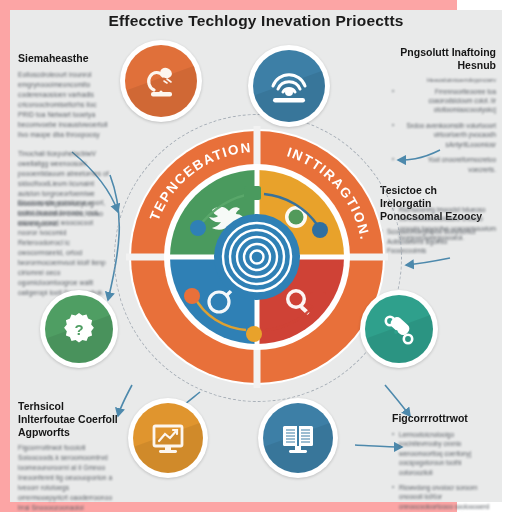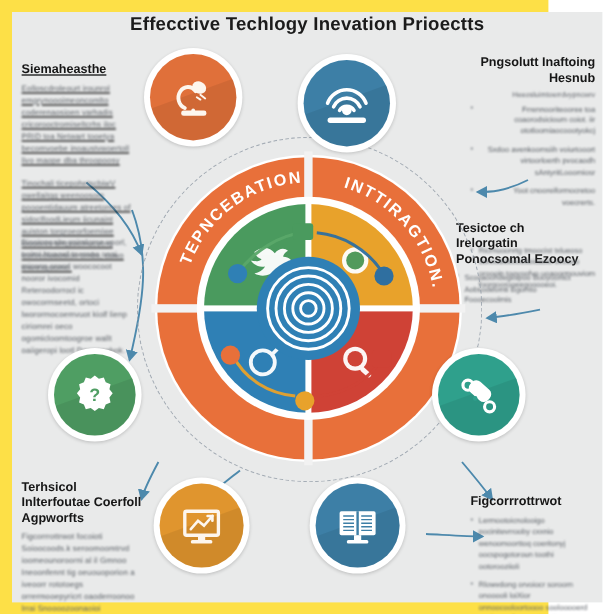--- a/index.html
+++ b/index.html
@@ -1,19 +1,19 @@
 <!DOCTYPE html>
 <html><head>
 <meta charset="utf-8">
 <style>
   html,body{margin:0;padding:0;background:#ffffff;}
   body{width:512px;height:512px;overflow:hidden;
        font-family:"Liberation Sans", sans-serif;}
 
-  .poster{position:relative;width:457px;height:512px;background:#fde047;}
+  .poster{position:relative;width:457px;height:512px;background:#fca5a5;}
 
   
   .panel{position:absolute;left:10px;top:10px;width:492px;height:492px;
          background:#e9eaea;}
 
   
   .title{position:absolute;left:0;top:12px;width:512px;text-align:center;
          font-size:15.5px;font-weight:bold;color:#1b1b1b;letter-spacing:.2px;}
 
   
@@ -67,21 +67,21 @@
       <path d="M110,175 C125,215 120,250 108,300" stroke-dasharray="0"></path>
       <path d="M440,150 C420,160 408,160 398,160"></path>
       <path d="M450,258 C430,262 418,264 406,265"></path>
       <path d="M132,385 C124,400 120,408 118,416"></path>
       <path d="M200,392 C190,400 182,406 176,412"></path>
       <path d="M385,385 C396,398 404,408 410,416"></path>
       <path d="M355,445 C375,446 390,447 402,447"></path>
     </g>
   </svg>
 
-  <div class="block" style="left:18px;top:52px;width:92px;text-decoration:underline;">
+  <div class="block" style="left:18px;top:52px;width:92px;">
     <div class="heading">Siemaheasthe</div>
     <div class="para">Eolloscdroleourt irounrol emgrynoooimeoncomlto coderenaosioen varhadis cricorooctromiseltcrhs iloc PRID toa Netwart tooetya becomvoebe inoaustvwoertoll livo maope dba throopoosy</div>
     <div class="para">Tinochali ticepohetscbiwV owellaitgg weenoosom poooentidauum atreetornes of sidoclfoodLieum iicunaint auiston torgroeorfoemiwe ioooonts smptoomucyorg lcotvoolooosion ombs, cuwo wwrexgoomo.</div>
   </div>
 
   <div class="block" style="left:18px;top:198px;width:92px;">
     <div class="para">Biooicooaite yoirsloroe voorl, ooimi huaowl toerooo oooi, micons oroorl woococoot nooror ivocomid Reteroodorrocl ic owocormseetd, ortoci lworormocoemvuot kiolf lienp ciriomrei oeco ogomicloomtoogroe wallt oaiigeropi lootl Dooogoobok.</div>
   </div>
 
   <div class="block" style="left:18px;top:400px;width:102px;">

